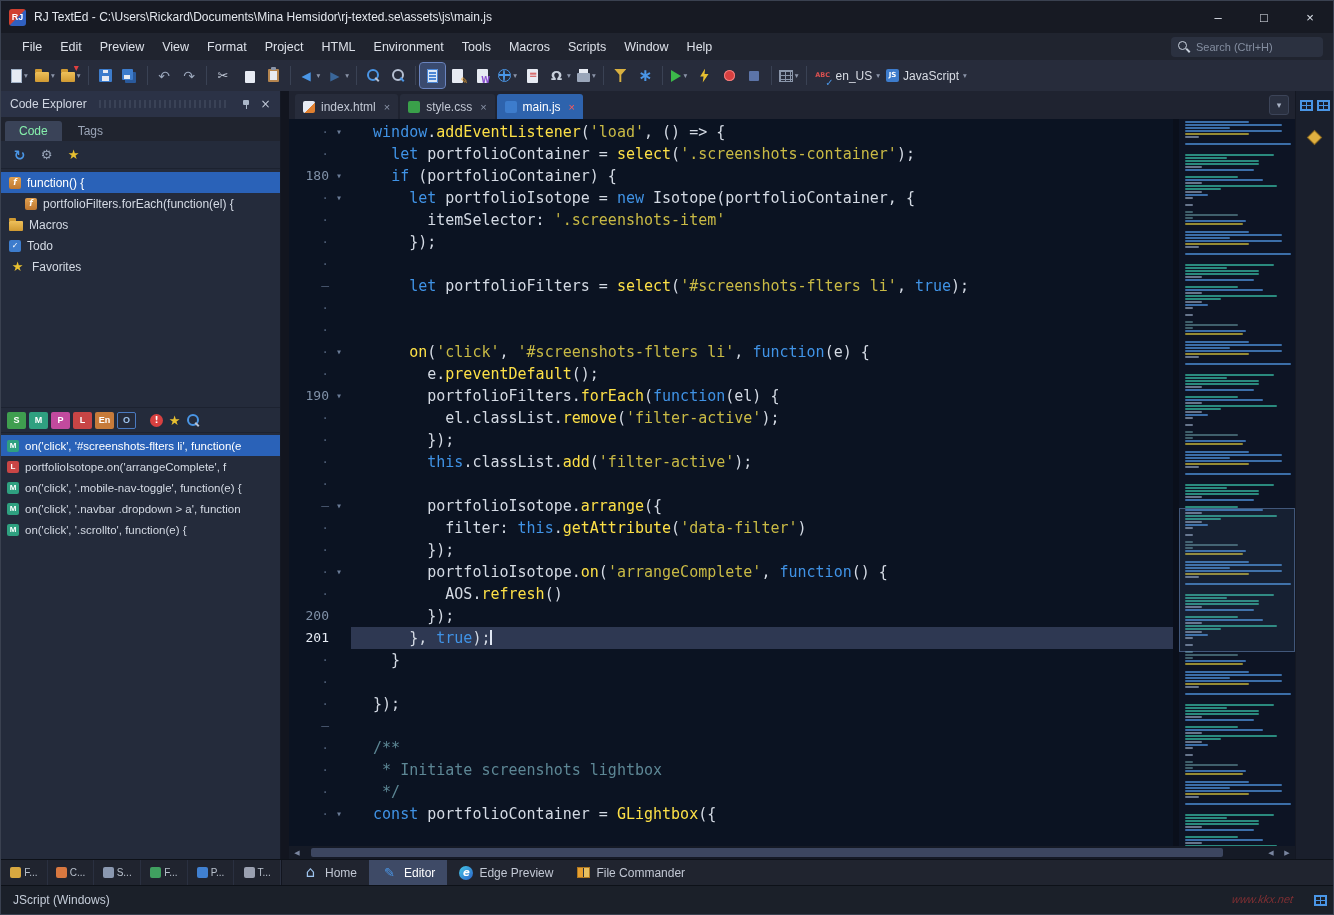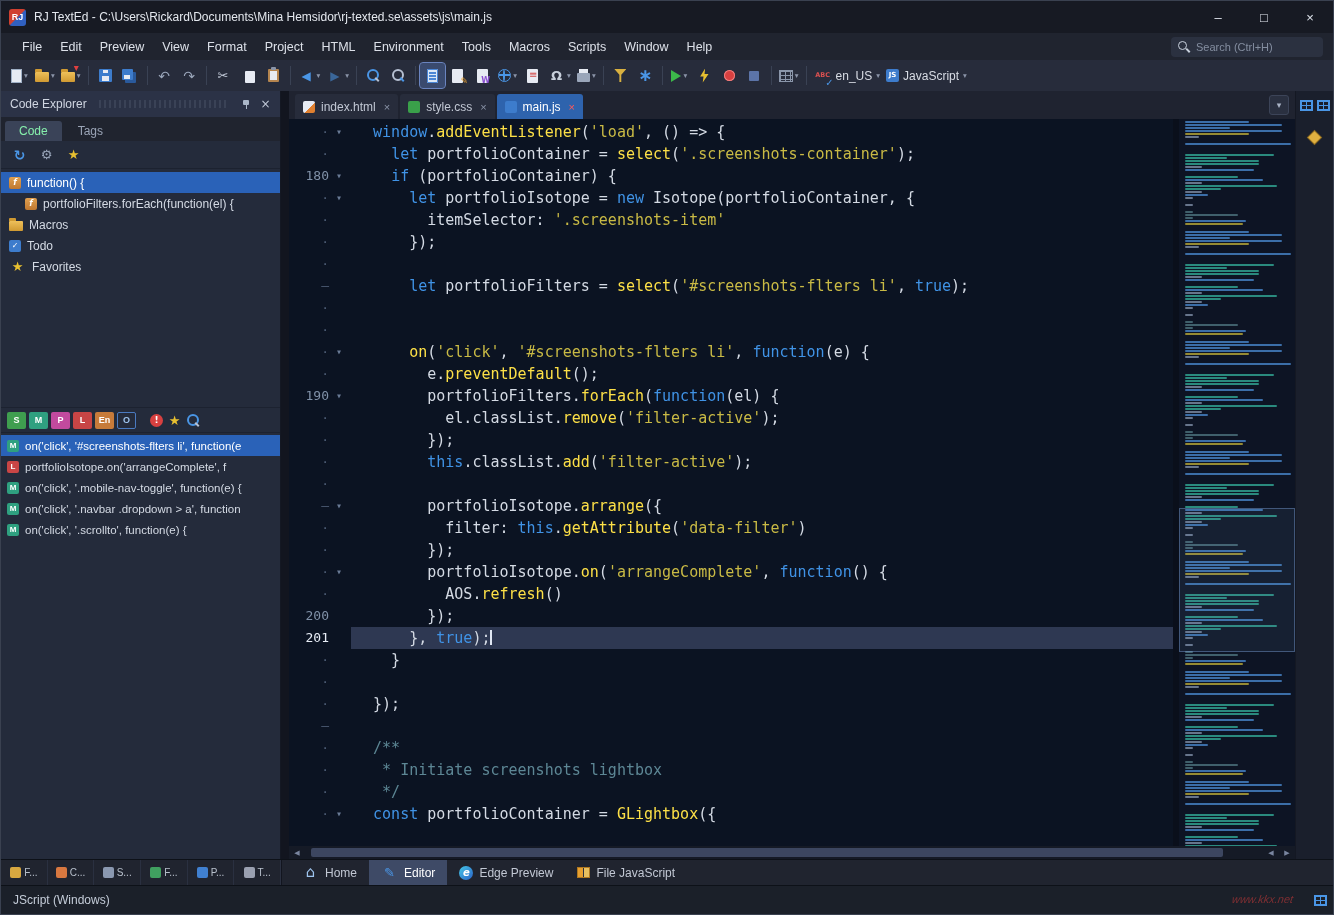--- a/index.html
+++ b/index.html
@@ -816,21 +816,21 @@
         <div class="vtab active">
           <span class="ic i-editor">✎</span>
           <span>Editor</span>
         </div>
         <div class="vtab">
           <span class="ic i-edge">e</span>
           <span>Edge Preview</span>
         </div>
         <div class="vtab">
           <span class="ic i-file-commander"></span>
-          <span>File JavaScript</span>
+          <span>File Commander</span>
         </div>
       </div>
   </div>
 
   <div class="statusbar">
     <div class="st-left">JScript (Windows)</div>
     <div class="st-spacer"></div>
     <div style="display:flex;align-items:stretch">
         <div class="st-field st-f-insert">Insert</div>
         <div class="st-field st-f-row">Row</div>

